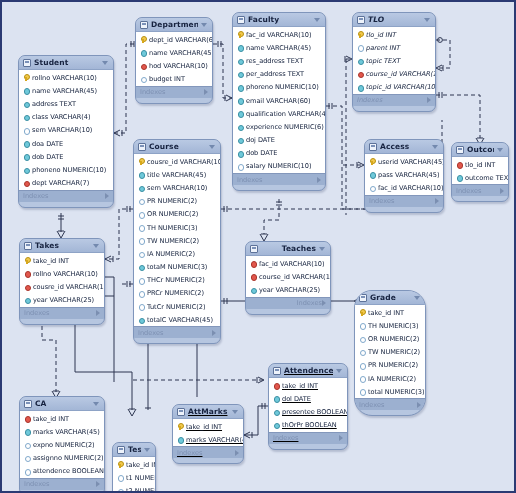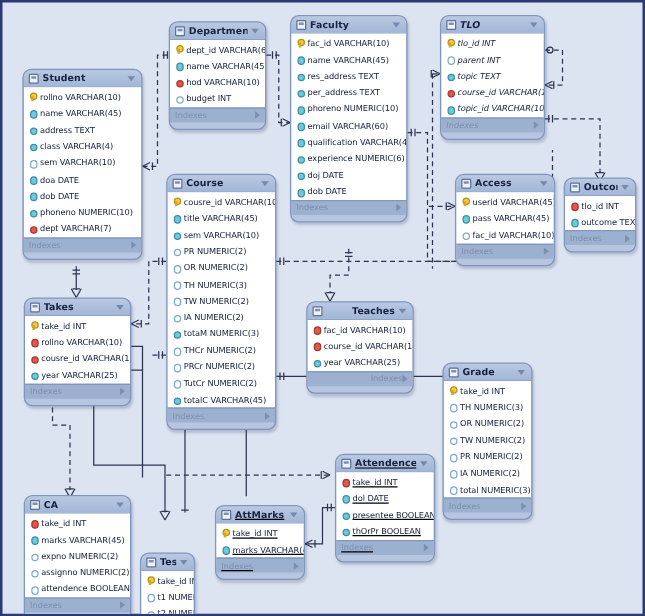--- a/index.html
+++ b/index.html
@@ -357,20 +357,24 @@
             <span class="col-nm">experience NUMERIC(6)</span>
           </div>
           <div class="col">
             <span class="mk nn"></span>
             <span class="col-nm">doj DATE</span>
           </div>
           <div class="col">
             <span class="mk nn"></span>
             <span class="col-nm">dob DATE</span>
           </div>
+          <div class="col">
+            <span class="mk nul"></span>
+            <span class="col-nm">salary NUMERIC(10)</span>
+          </div>
         </div>
         <div class="idx">
           <span class="idx-lbl">Indexes</span>
           <span class="idx-ar"></span>
         </div>
       </div>
       <div class="tbl" style="left: 350px; top: 10px; width: 84px; font-style: italic;">
         <div class="tbl-hd">
           <span class="tbl-ico"></span>
           <span class="tbl-nm">TLO</span>
@@ -561,21 +565,21 @@
           <div class="col">
             <span class="mk nn"></span>
             <span class="col-nm">year VARCHAR(25)</span>
           </div>
         </div>
         <div class="idx">
           <span class="idx-lbl">Indexes</span>
           <span class="idx-ar"></span>
         </div>
       </div>
-      <div class="tbl" style="left: 352px; top: 288px; width: 72px;">
+      <div class="tbl" style="left: 352px; top: 288px; width: 72px; border-radius: 18px;">
         <div class="tbl-hd">
           <span class="tbl-ico"></span>
           <span class="tbl-nm">Grade</span>
           <span class="caret"></span>
         </div>
         <div class="cols">
           <div class="col">
             <span class="mk pk"></span>
             <span class="col-nm">take_id INT</span>
           </div>

